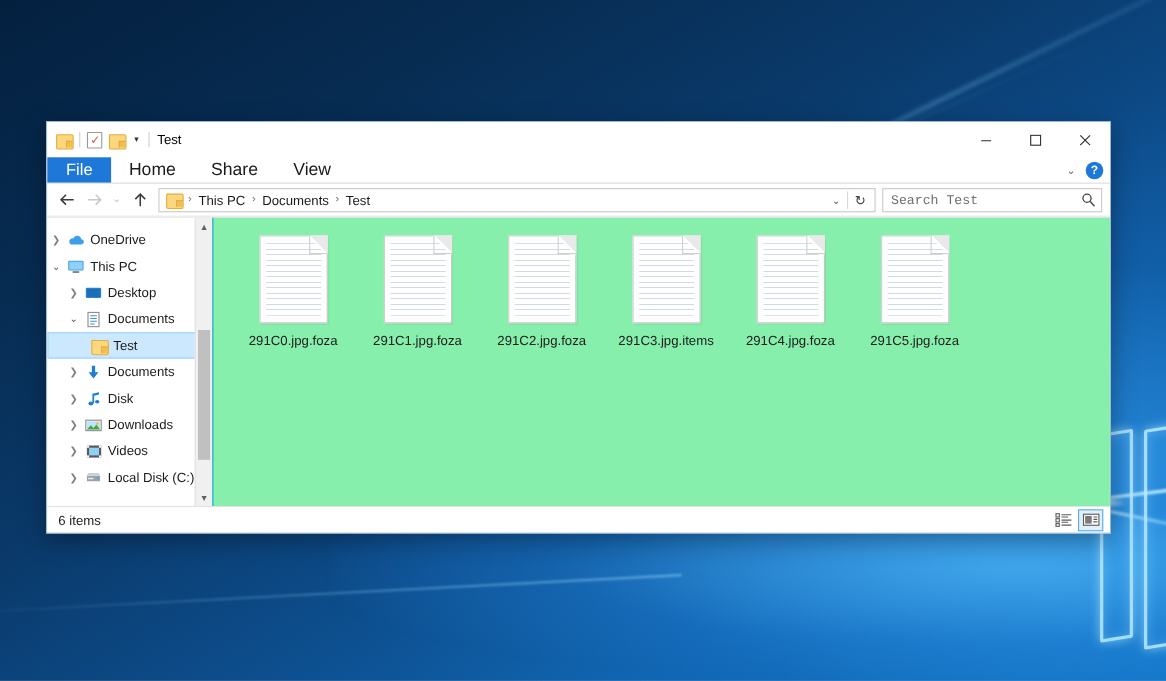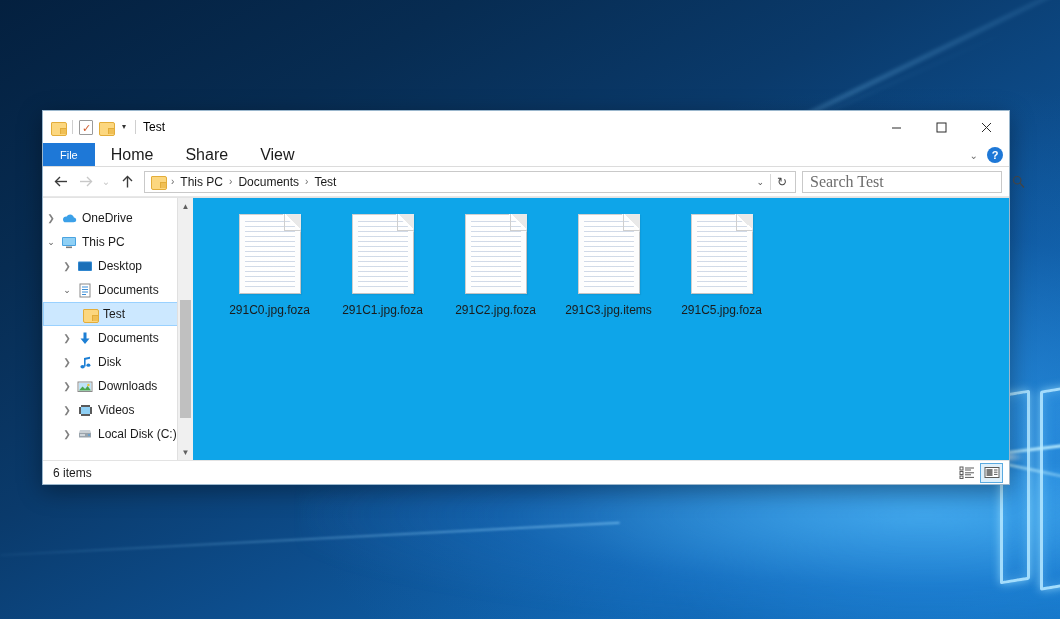--- a/index.html
+++ b/index.html
@@ -128,21 +128,21 @@
   .ribbon {
     height: 24px; min-height: 24px;
     background: #ffffff;
     border-bottom: 1px solid #dcdcdc;
     display: flex; align-items: stretch;
     position: relative;
   }
   .tab-file {
     background: #1e78d7; color: #fff;
     padding: 4px 17px; display: flex; align-items: center;
-    font-size: 11px;
+    font-size: 15px;
   }
   .tab {
     padding: 0 16px; display: flex; align-items: center;
     font-size: 16px; color: #1b1b1b;
   }
   .ribbon-right {
     position: absolute; right: 6px; top: 0; height: 24px;
     display: flex; align-items: center; gap: 9px;
   }
   .chev-down { color: #6d6d6d; font-size: 10px; }
@@ -180,22 +180,22 @@
   .crumb-sep { color: #6a6a6a; font-size: 10px; padding: 0 2px; }
   .addr-caret { color: #555; font-size: 9px; padding: 0 6px; }
   .addr-divider { width: 1px; height: 16px; background: #d8d8d8; }
   .refresh { width: 22px; text-align: center; color: #444; font-size: 12px; }
   .searchbox {
     width: 200px; height: 22px; margin-left: 6px;
     border: 1px solid #c9c9c9; background: #fff;
     display: flex; align-items: center; padding: 0 5px;
   }
   .searchbox input {
-    border: 0; outline: 0; flex: 1; font-size: 16px;
-    font-family: Liberation Serif, serif; color: #1b1b1b;
+    border: 0; outline: 0; flex: 1; font-size: 12px;
+    font-family: Liberation Mono, monospace; color: #1b1b1b;
     background: transparent;
   }
   .searchbox input::placeholder { color: #6d6d6d; }
   .search-ico { color: #444; font-size: 12px; }
 
   
   .body {
     flex: 1; display: flex; min-height: 0;
     border-top: 1px solid #e3e3e3;
   }
@@ -233,22 +233,22 @@
     color: #606060; font-size: 8px;
   }
   .vs-track { position: absolute; top: 16px; bottom: 16px; left: 0; right: 0; }
   .vs-thumb {
     position: absolute; left: 2px; right: 2px; top: 86px; height: 118px;
     background: #c0c0c0;
   }
 
   
   .content {
-    flex: 1; background: #0ea5e9; position: relative;
-    border-left: 4px solid #0ea5e9;
+    flex: 1; background: #86efac; position: relative;
+    border-left: 1px solid #0ea5e9;
     overflow: hidden;
   }
   .filegrid {
     display: flex; flex-wrap: wrap;
     padding: 12px 0 0 16px;
     gap: 0;
   }
   .fileitem {
     width: 113px; height: 118px;
     display: flex; flex-direction: column; align-items: center;
@@ -579,20 +579,28 @@
 
           <div class="fileitem">
             <div class="doc-icon">
               <div class="doc-lines"></div>
               <div class="doc-fold-mask"></div>
               <div class="doc-fold"></div>
             </div>
             <div class="filelabel">291C3.jpg.items</div>
           </div>
 
+          <div class="fileitem">
+            <div class="doc-icon">
+              <div class="doc-lines"></div>
+              <div class="doc-fold-mask"></div>
+              <div class="doc-fold"></div>
+            </div>
+            <div class="filelabel">291C4.jpg.foza</div>
+          </div>
 
           <div class="fileitem">
             <div class="doc-icon">
               <div class="doc-lines"></div>
               <div class="doc-fold-mask"></div>
               <div class="doc-fold"></div>
             </div>
             <div class="filelabel">291C5.jpg.foza</div>
           </div>
 

